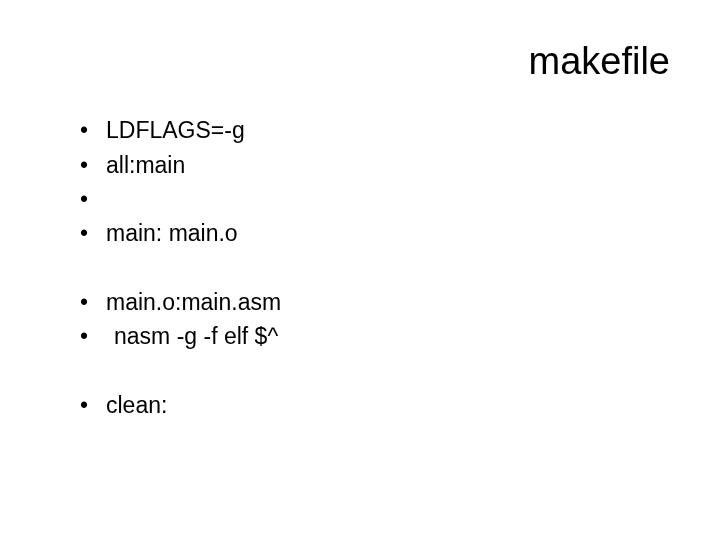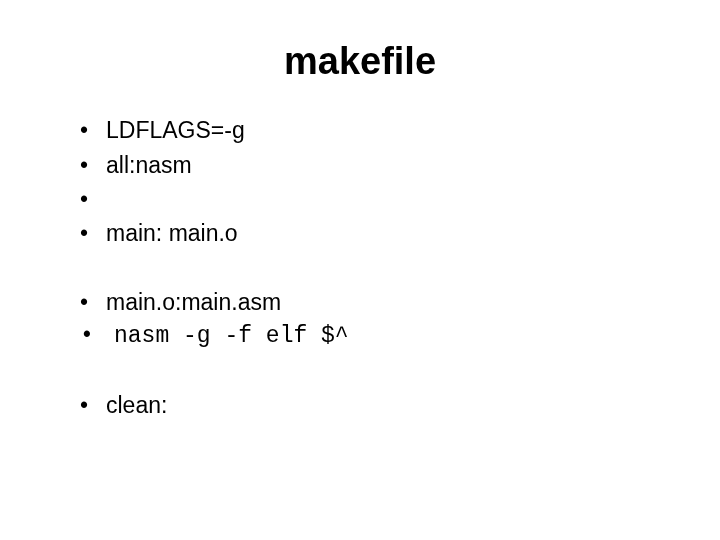--- a/index.html
+++ b/index.html
@@ -9,23 +9,23 @@
     }
     body {
       width: 720px;
       height: 540px;
       background: #ffffff;
       font-family: Arial, Helvetica, sans-serif;
       color: #000000;
       padding: 30px 50px;
     }
     .title {
-      text-align: center;
+      text-align: right;
       font-size: 38px;
-      font-weight: bold;
+      font-weight: normal;
       margin-bottom: 30px;
       margin-top: 10px;
     }
     .bullet-list {
       list-style: none;
       padding-left: 30px;
       margin-top: 6px;
     }
     .bullet-item {
       font-size: 23px;
@@ -36,34 +36,33 @@
     }
     .bullet-item::before {
       content: "•";
       position: absolute;
       left: 0;
       top: 0;
       font-size: 23px;
     }
     .indented {
       padding-left: 34px;
-      font-family: Liberation Mono, monospace;
     }
     .spacer {
       height: 34px;
     }
   </style>
 </head>
 <body>
 
 <h1 class="title">makefile</h1>
 
 <ul class="bullet-list">
   <li class="bullet-item">LDFLAGS=-g</li>
-  <li class="bullet-item">all:nasm</li>
+  <li class="bullet-item">all:main</li>
   <li class="bullet-item"></li>
   <li class="bullet-item">main: main.o</li>
   <div class="spacer"></div>
   <li class="bullet-item">main.o:main.asm</li>
   <li class="bullet-item indented">nasm -g -f elf $^</li>
   <div class="spacer"></div>
   <li class="bullet-item">clean:</li>
 </ul>
 
 </body></html>

